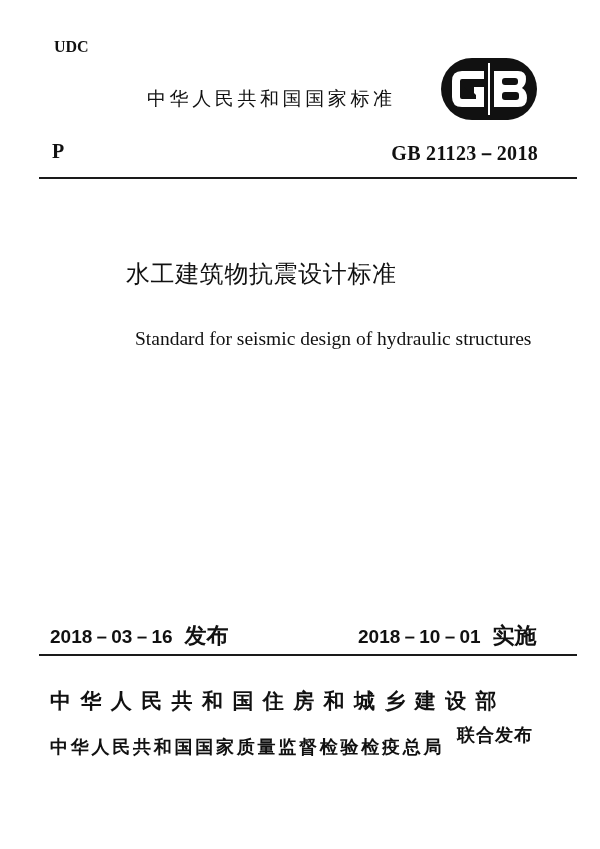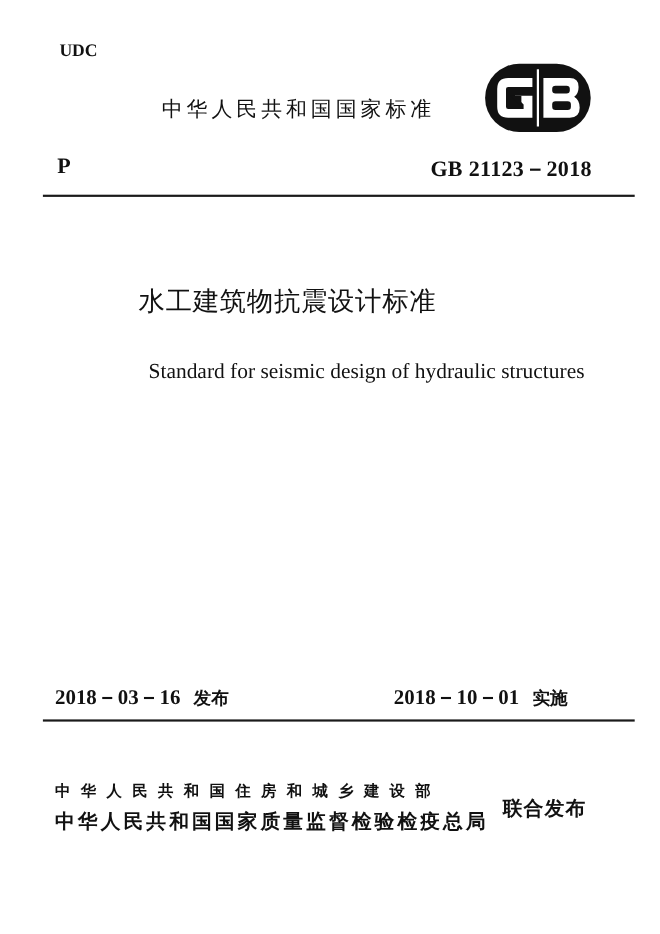--- a/index.html
+++ b/index.html
@@ -22,24 +22,24 @@
     #std-number { right: 62px; top: 140px; font-size: 20px; letter-spacing: 0.3px; }
     .rule { position: absolute; left: 39px; width: 538px; height: 2px; background: #1a1a1a; }
     #rule-top { top: 177px; }
     #rule-bottom { top: 654px; }
 
     #title-cn { left: 126px; top: 258px; font-size: 24px; font-family: "DejaVu Serif", "Liberation Serif", serif; letter-spacing: 0.6px; }
     #title-en { left: 90px; top: 328px; font-size: 19.5px; margin-left: 45px; }
 
     #date-issue { left: 50px; top: 621px; font-size: 19px; }
     #date-impl { left: 358px; top: 621px; font-size: 19px; }
-    .date-num { font-family: Liberation Serif, serif; font-weight: bold; }
-    .date-lbl { font-family: "DejaVu Sans", sans-serif; font-weight: bold; font-size: 16px; margin-left: 12px; }
+    .date-num { font-family: Liberation Sans, sans-serif; font-weight: bold; }
+    .date-lbl { font-family: "DejaVu Sans", sans-serif; font-weight: bold; font-size: 22px; margin-left: 12px; }
 
-    #issuer-1 { left: 50px; top: 711px; font-size: 14px; letter-spacing: 9.4px; font-weight: bold; }
+    #issuer-1 { left: 50px; top: 687px; font-size: 21px; letter-spacing: 9.4px; font-weight: bold; }
     #issuer-2 { left: 50px; top: 735px; font-size: 18px; letter-spacing: 2.75px; font-weight: bold; }
     #joint-issue { left: 457px; top: 723px; font-size: 18px; letter-spacing: 1px; font-weight: bold; }
   </style>
 </head>
 <body>
 
 <div class="abs serif-bold" id="udc">UDC</div>
 
 <div class="abs sans" id="national-standard">中华人民共和国国家标准</div>
 

